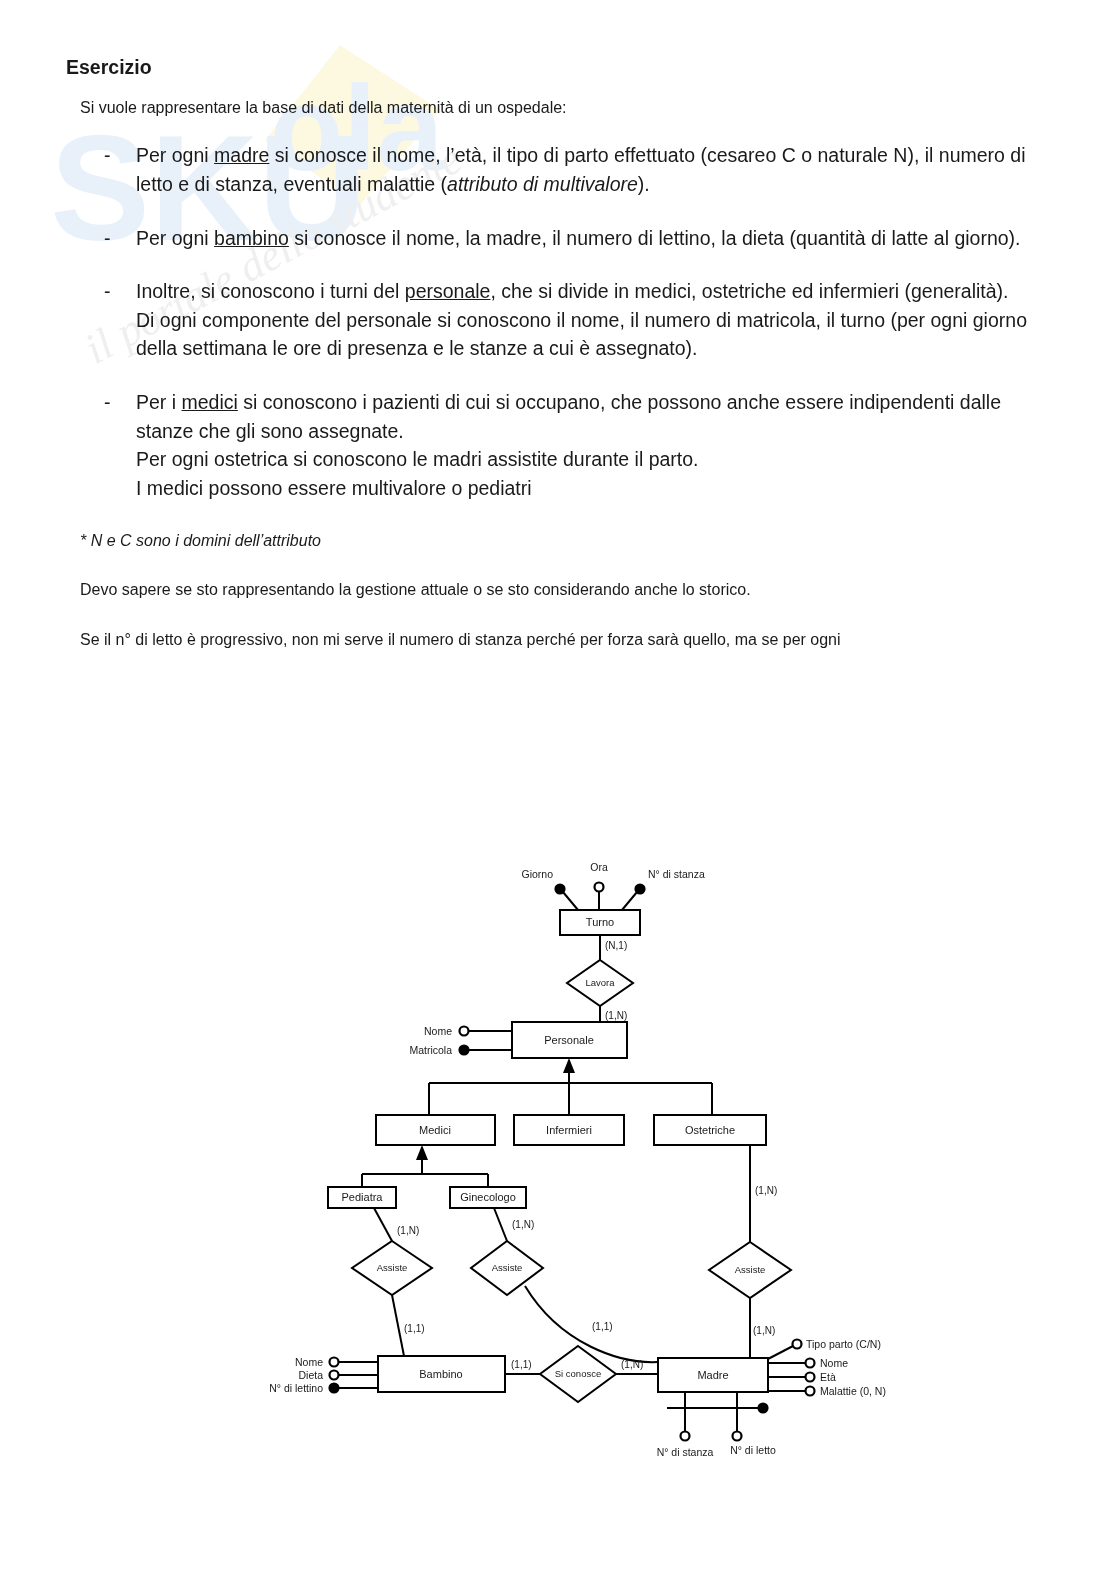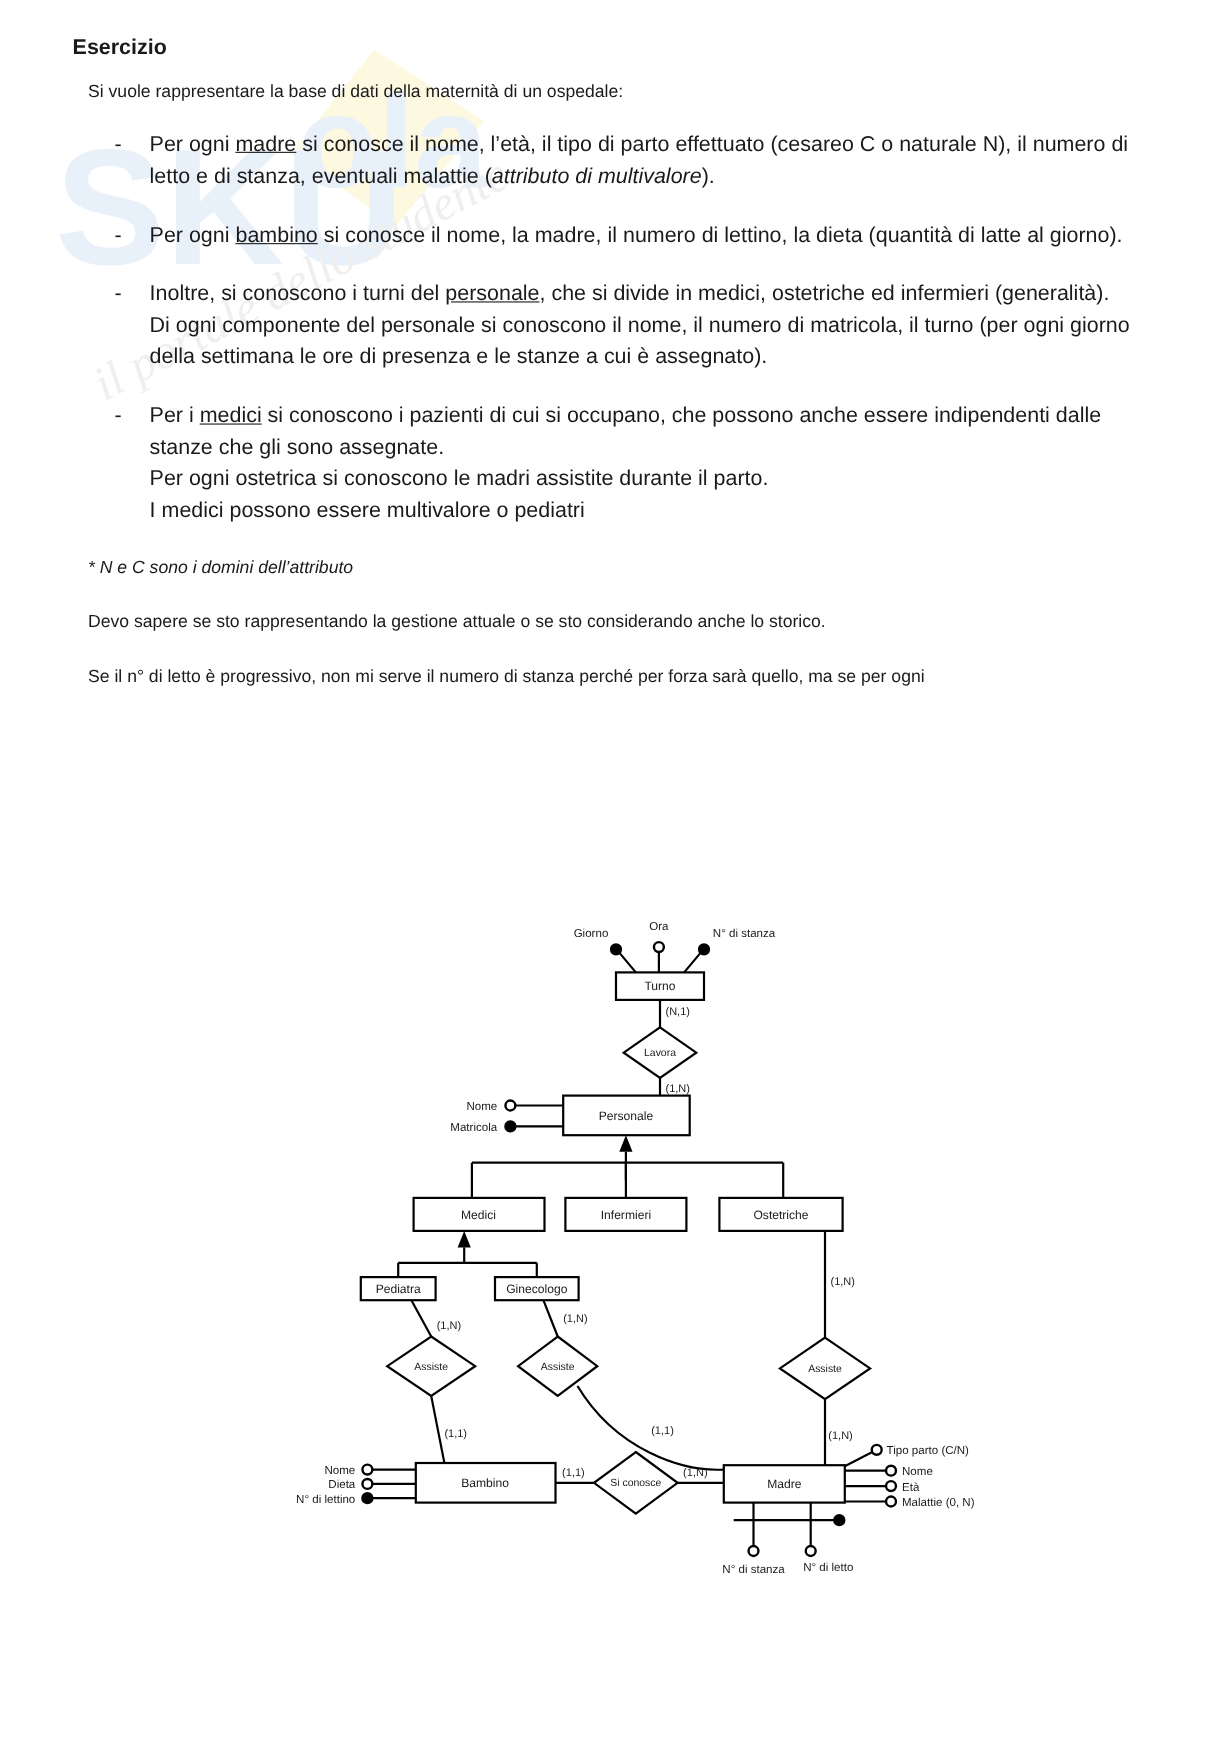--- a/index.html
+++ b/index.html
@@ -28,21 +28,21 @@
   }
 
   
   #doc {
     position: absolute;
     left: 0; top: 0;
     width: 1116px;
     z-index: 2;
   }
   .page-pad {
-    padding: 30px 62px 0 66px;
+    padding: 54px 62px 0 66px;
   }
   .heading {
     font-size: 19.5px;
     font-weight: bold;
     line-height: 1.42;
     margin: 0 0 2px 0;
   }
   .para {
     font-size: 16px;
     line-height: 1.47;
@@ -68,21 +68,21 @@
     left: 38px;
     top: 0;
   }
   .u { text-decoration: underline; }
   .it { font-style: italic; }
 
   
   #er-wrap {
     position: absolute;
     left: 0;
-    top: 830px;
+    top: 856px;
     width: 1116px;
     height: 640px;
     z-index: 2;
   }
   #er-svg { display: block; }
   .er-box {
     fill: #ffffff;
     stroke: #000000;
     stroke-width: 2;
   }

